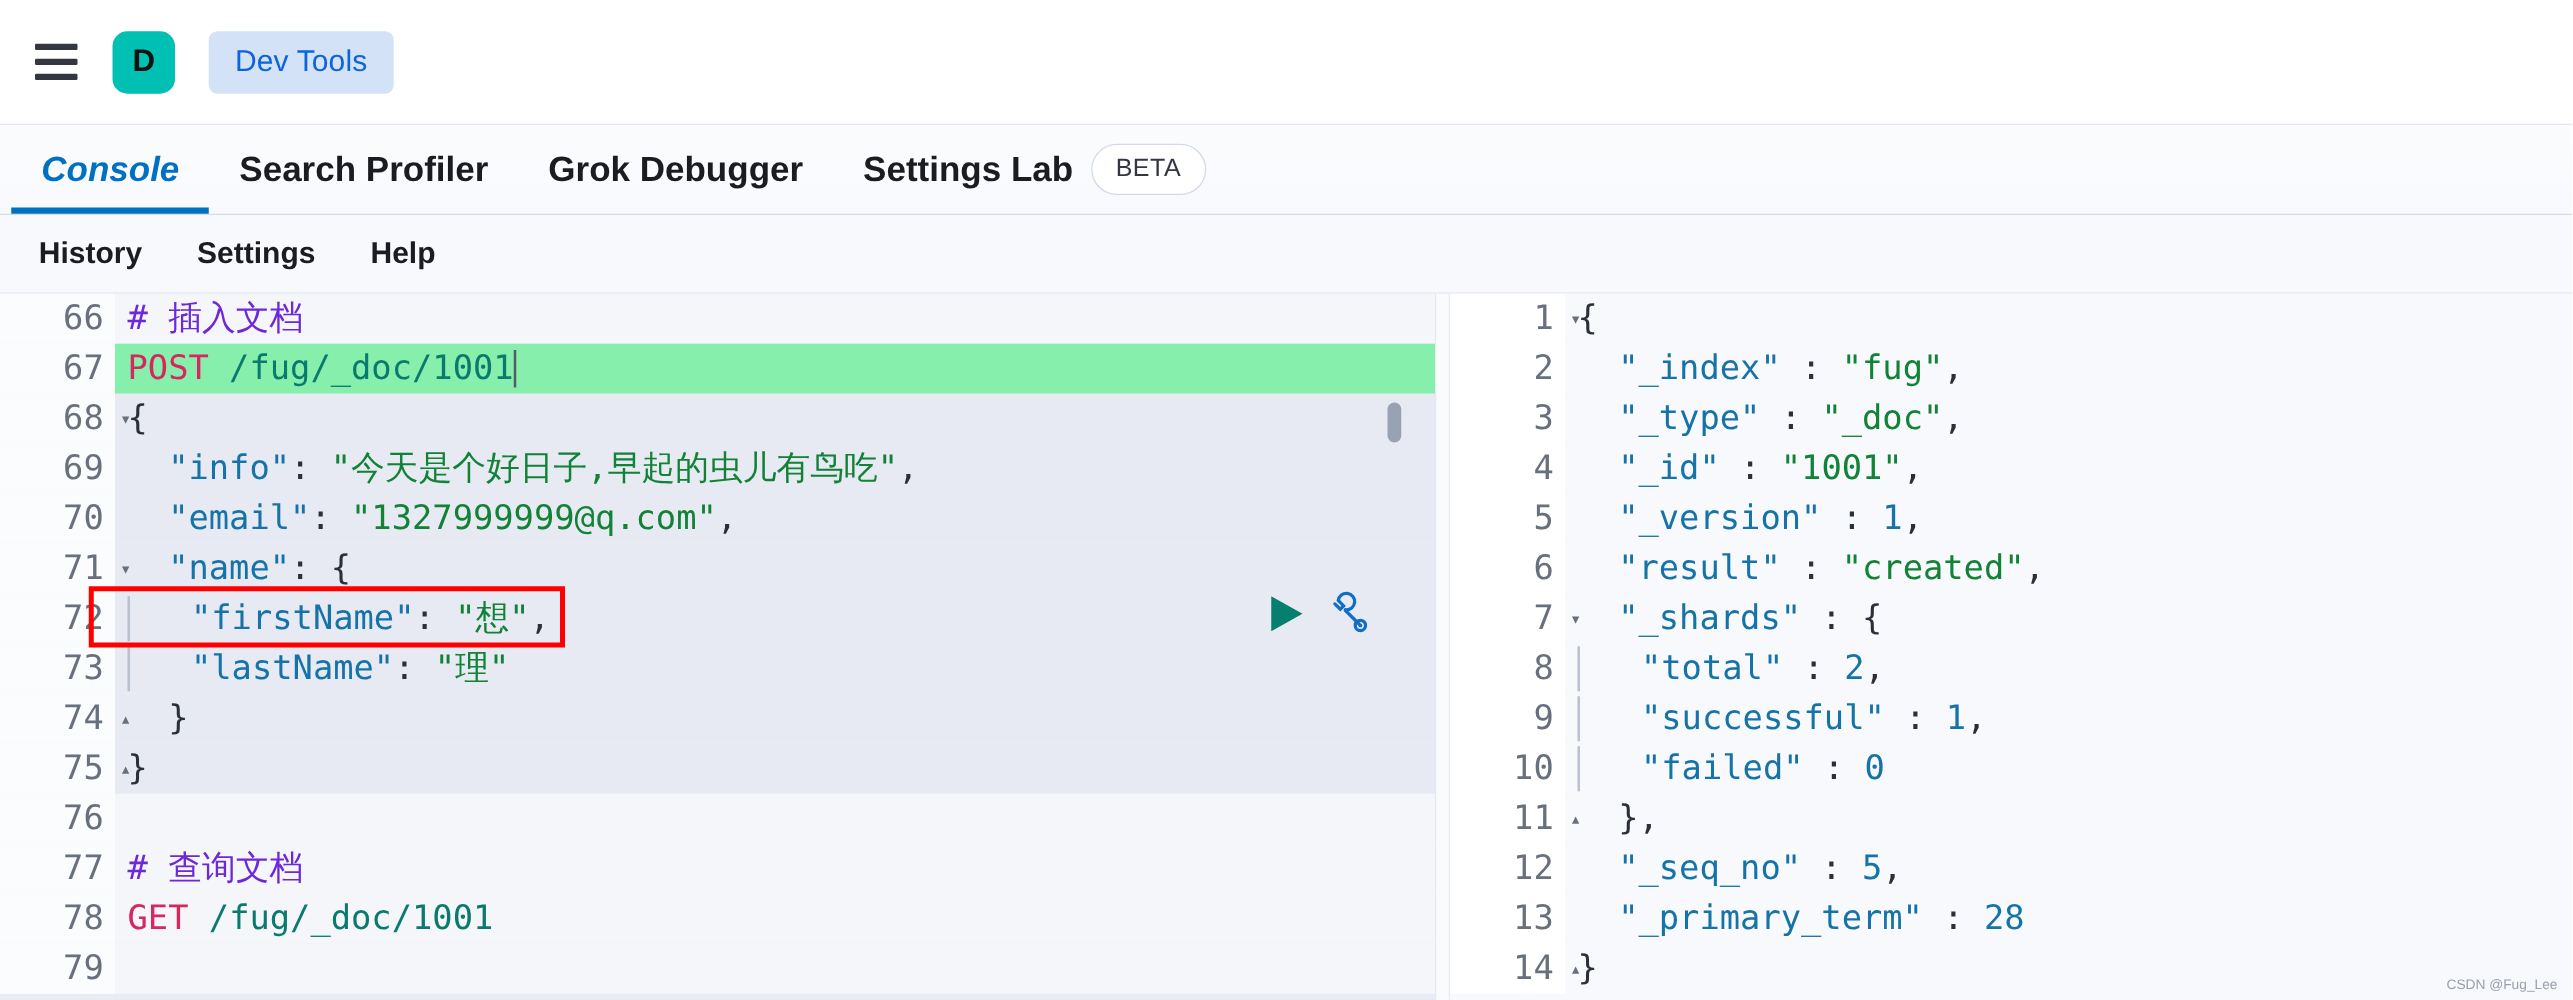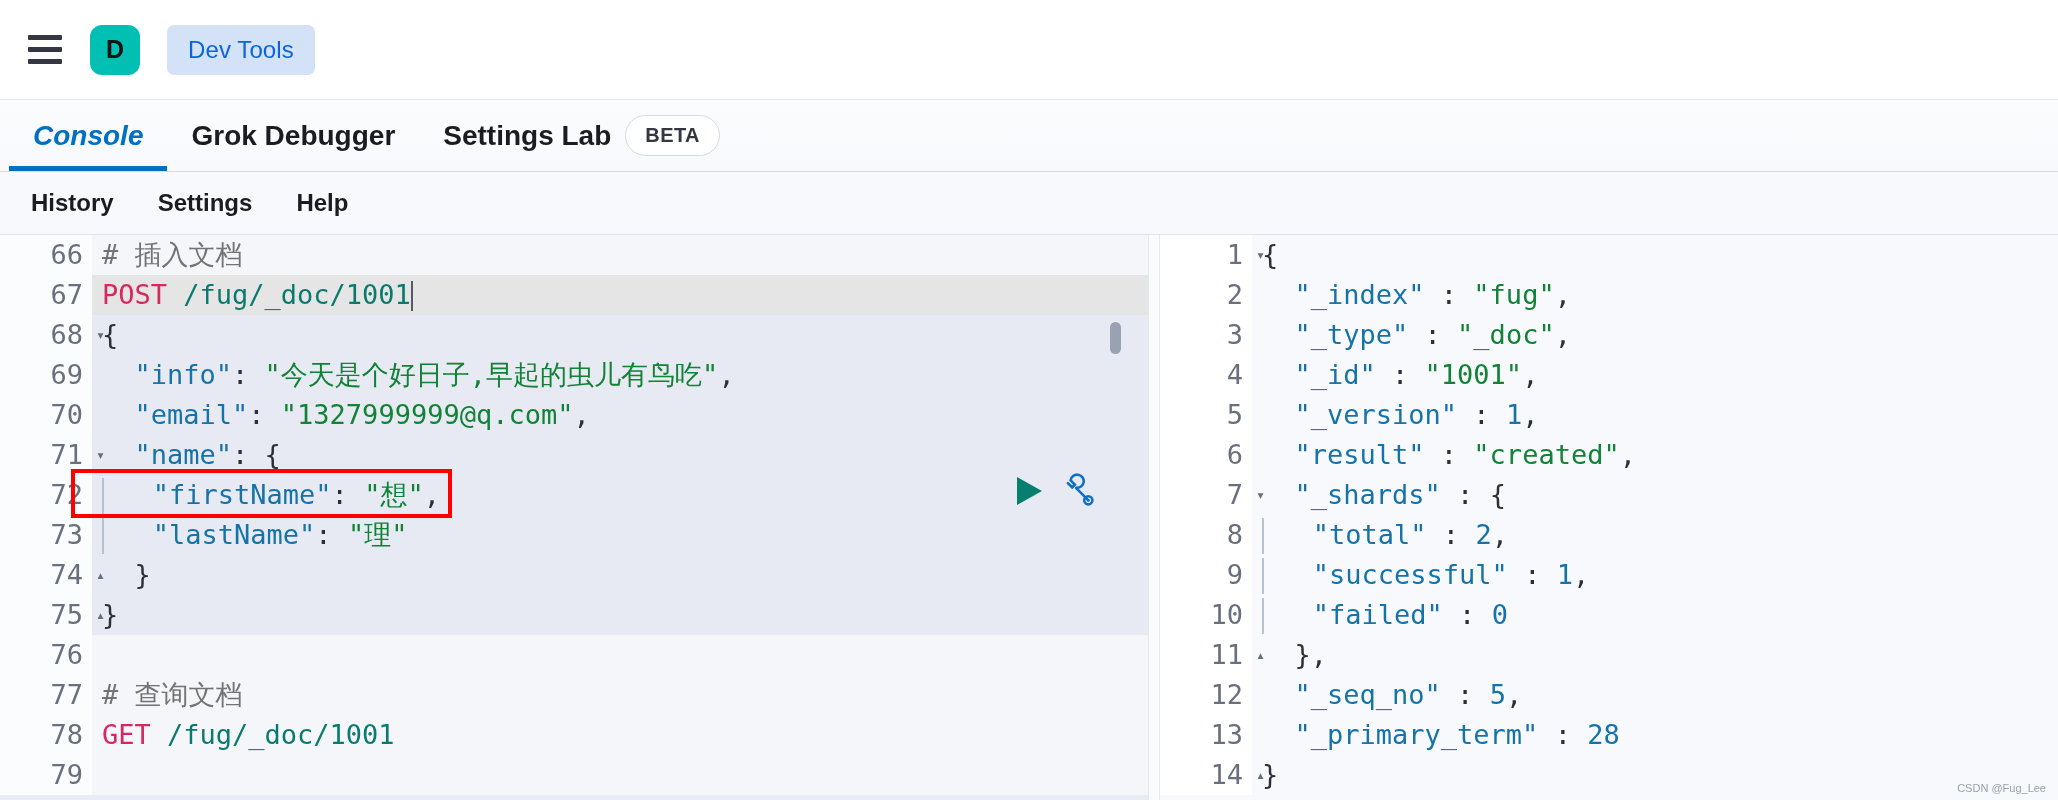--- a/index.html
+++ b/index.html
@@ -85,21 +85,21 @@
     position: absolute;
     left: 0; right: 0; bottom: 0;
     height: 5px;
     background: #0071c2;
   }
   .beta-badge {
     border: 1.5px solid #d3dae6;
     border-radius: 24px;
     padding: 8px 19px;
     font-size: 20px;
-    font-weight: 700;
+    font-weight: 400;
     color: #343741;
     background: #fff;
     letter-spacing: .4px;
   }
 
   
   .submenu {
     height: 63px;
     background: #f7f9fc;
     display: flex;
@@ -179,23 +179,23 @@
     flex: 1;
     height: 40px;
     line-height: 40px;
     padding-left: 10px;
     font-family: "DejaVu Sans Mono", monospace;
     font-size: 27px;
   }
   
   .pane-left .row { background: #f4f6fa; }
   .pane-left .row.inreq .ln-content { background: #e7eaf3; }
-  .pane-left .row.cursorline .ln-content { background: #e5e5e5; }
-
-  .tok-comment { color: #737373; }
+  .pane-left .row.cursorline .ln-content { background: #86efac; }
+
+  .tok-comment { color: #6d28d9; }
   .tok-method  { color: #d6285f; }
   .tok-url     { color: #0b7a6e; }
   .tok-key     { color: #1673a8; }
   .tok-str     { color: #118236; }
   .tok-punc    { color: #2a2f38; }
   .tok-numblue { color: #1673a8; }
   .indent-guide {
     display: inline-block;
     border-left: 2px solid #b9c0cf;
     height: 36px;
@@ -272,20 +272,23 @@
     <span></span>
     <span></span>
   </div>
   <div class="avatar">D</div>
   <div class="breadcrumb-pill">Dev Tools</div>
 </div>
 
 <div class="tabbar">
   <div class="tab active">
     <span>Console</span>
+  </div>
+  <div class="tab">
+    <span>Search Profiler</span>
   </div>
   <div class="tab">
     <span>Grok Debugger</span>
   </div>
   <div class="tab">
     <span>Settings Lab</span>
     <span class="beta-badge">BETA</span>
   </div>
 </div>
 

